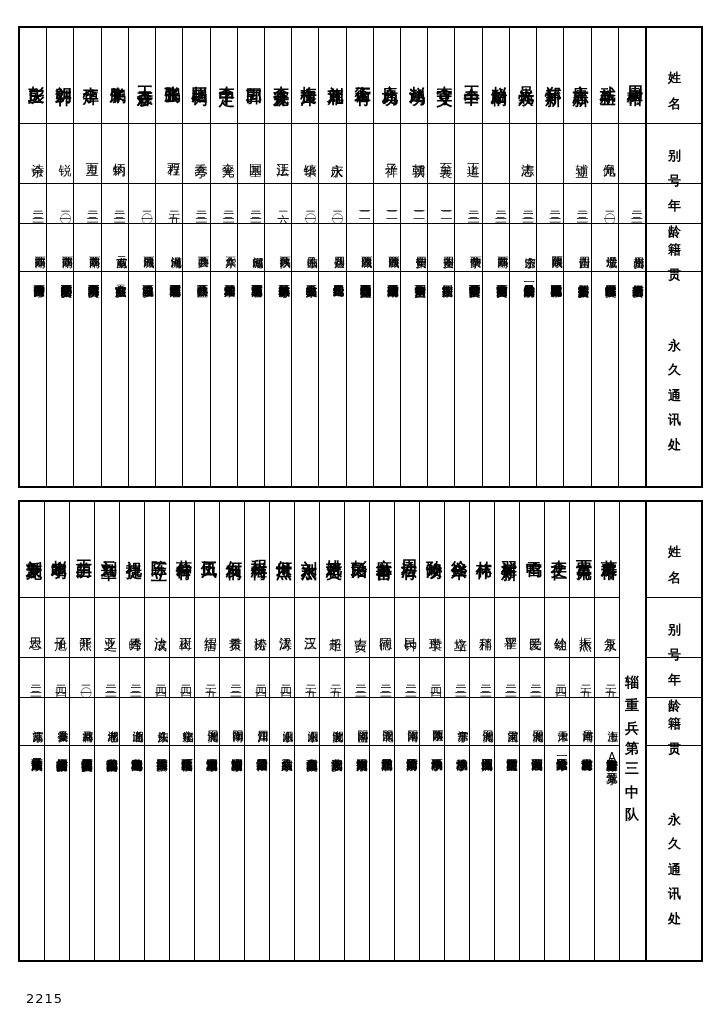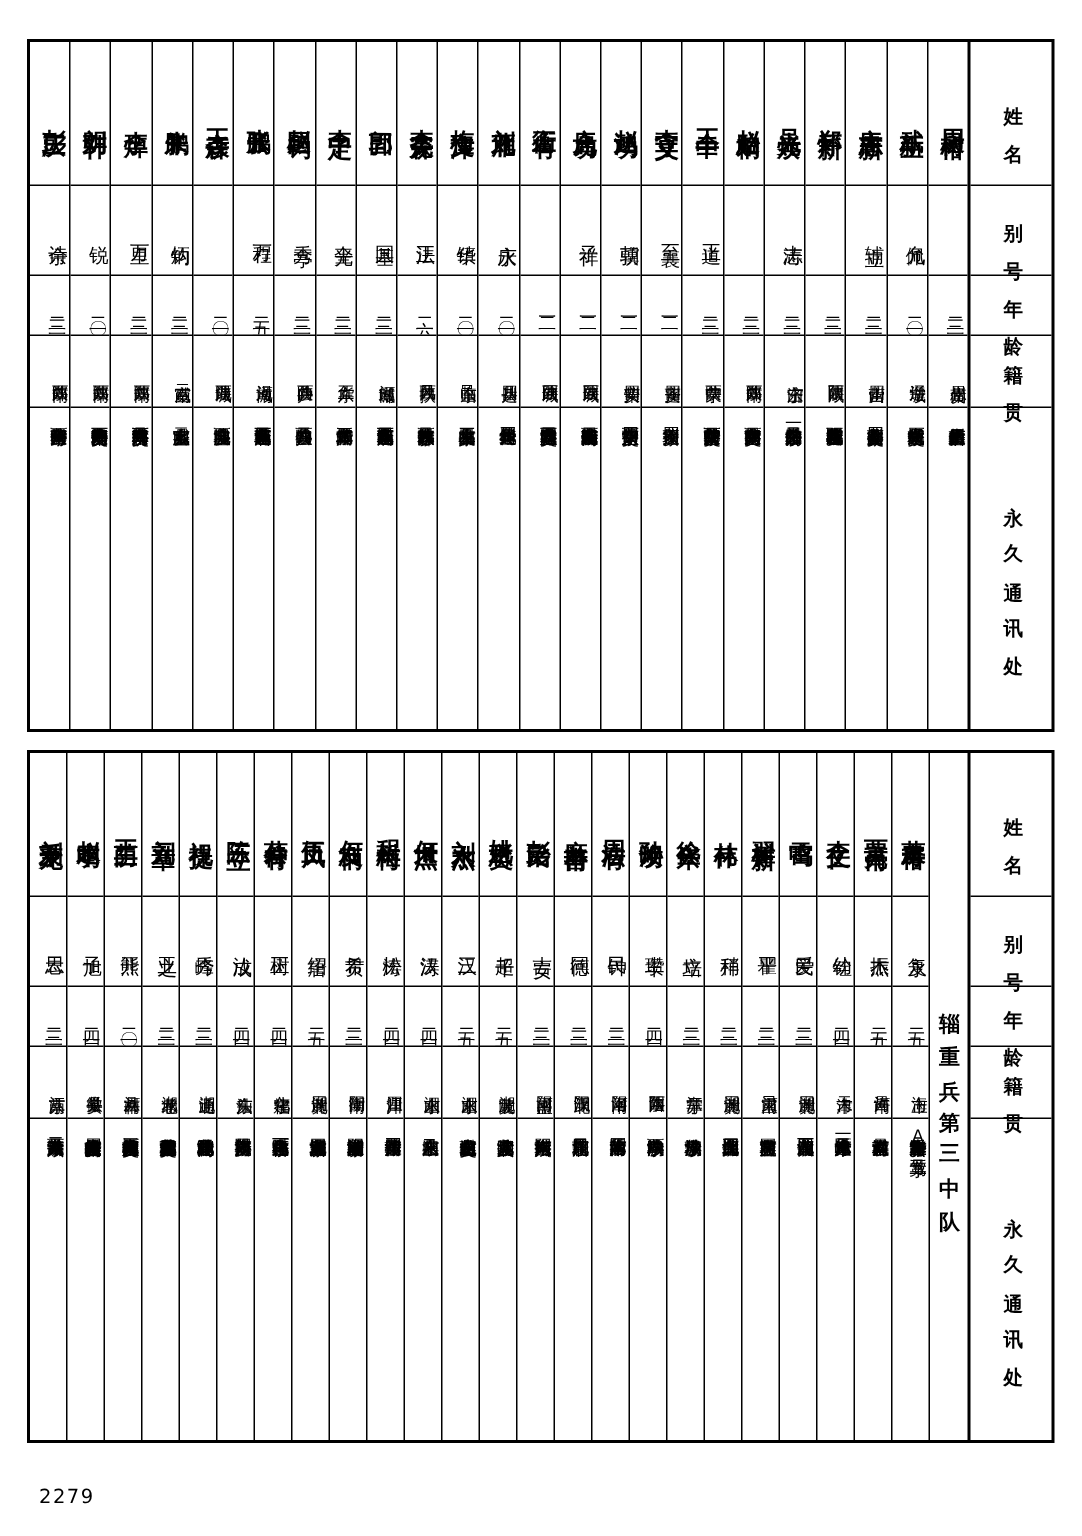--- a/index.html
+++ b/index.html
@@ -587,14 +587,14 @@
         <div class="cell c-name">刘秉龙</div>
         <div class="cell c-alias">思云</div>
         <div class="cell c-age">二三</div>
         <div class="cell c-origin">江苏南京</div>
         <div class="cell c-addr">
           <span class="txt">江苏南京洪武路第二百二十六号</span>
         </div>
       </div>
   </div>
 
-  <div class="page-number">2279</div>
+  <div class="page-number">2215</div>
 </div>
 
 </body></html>

